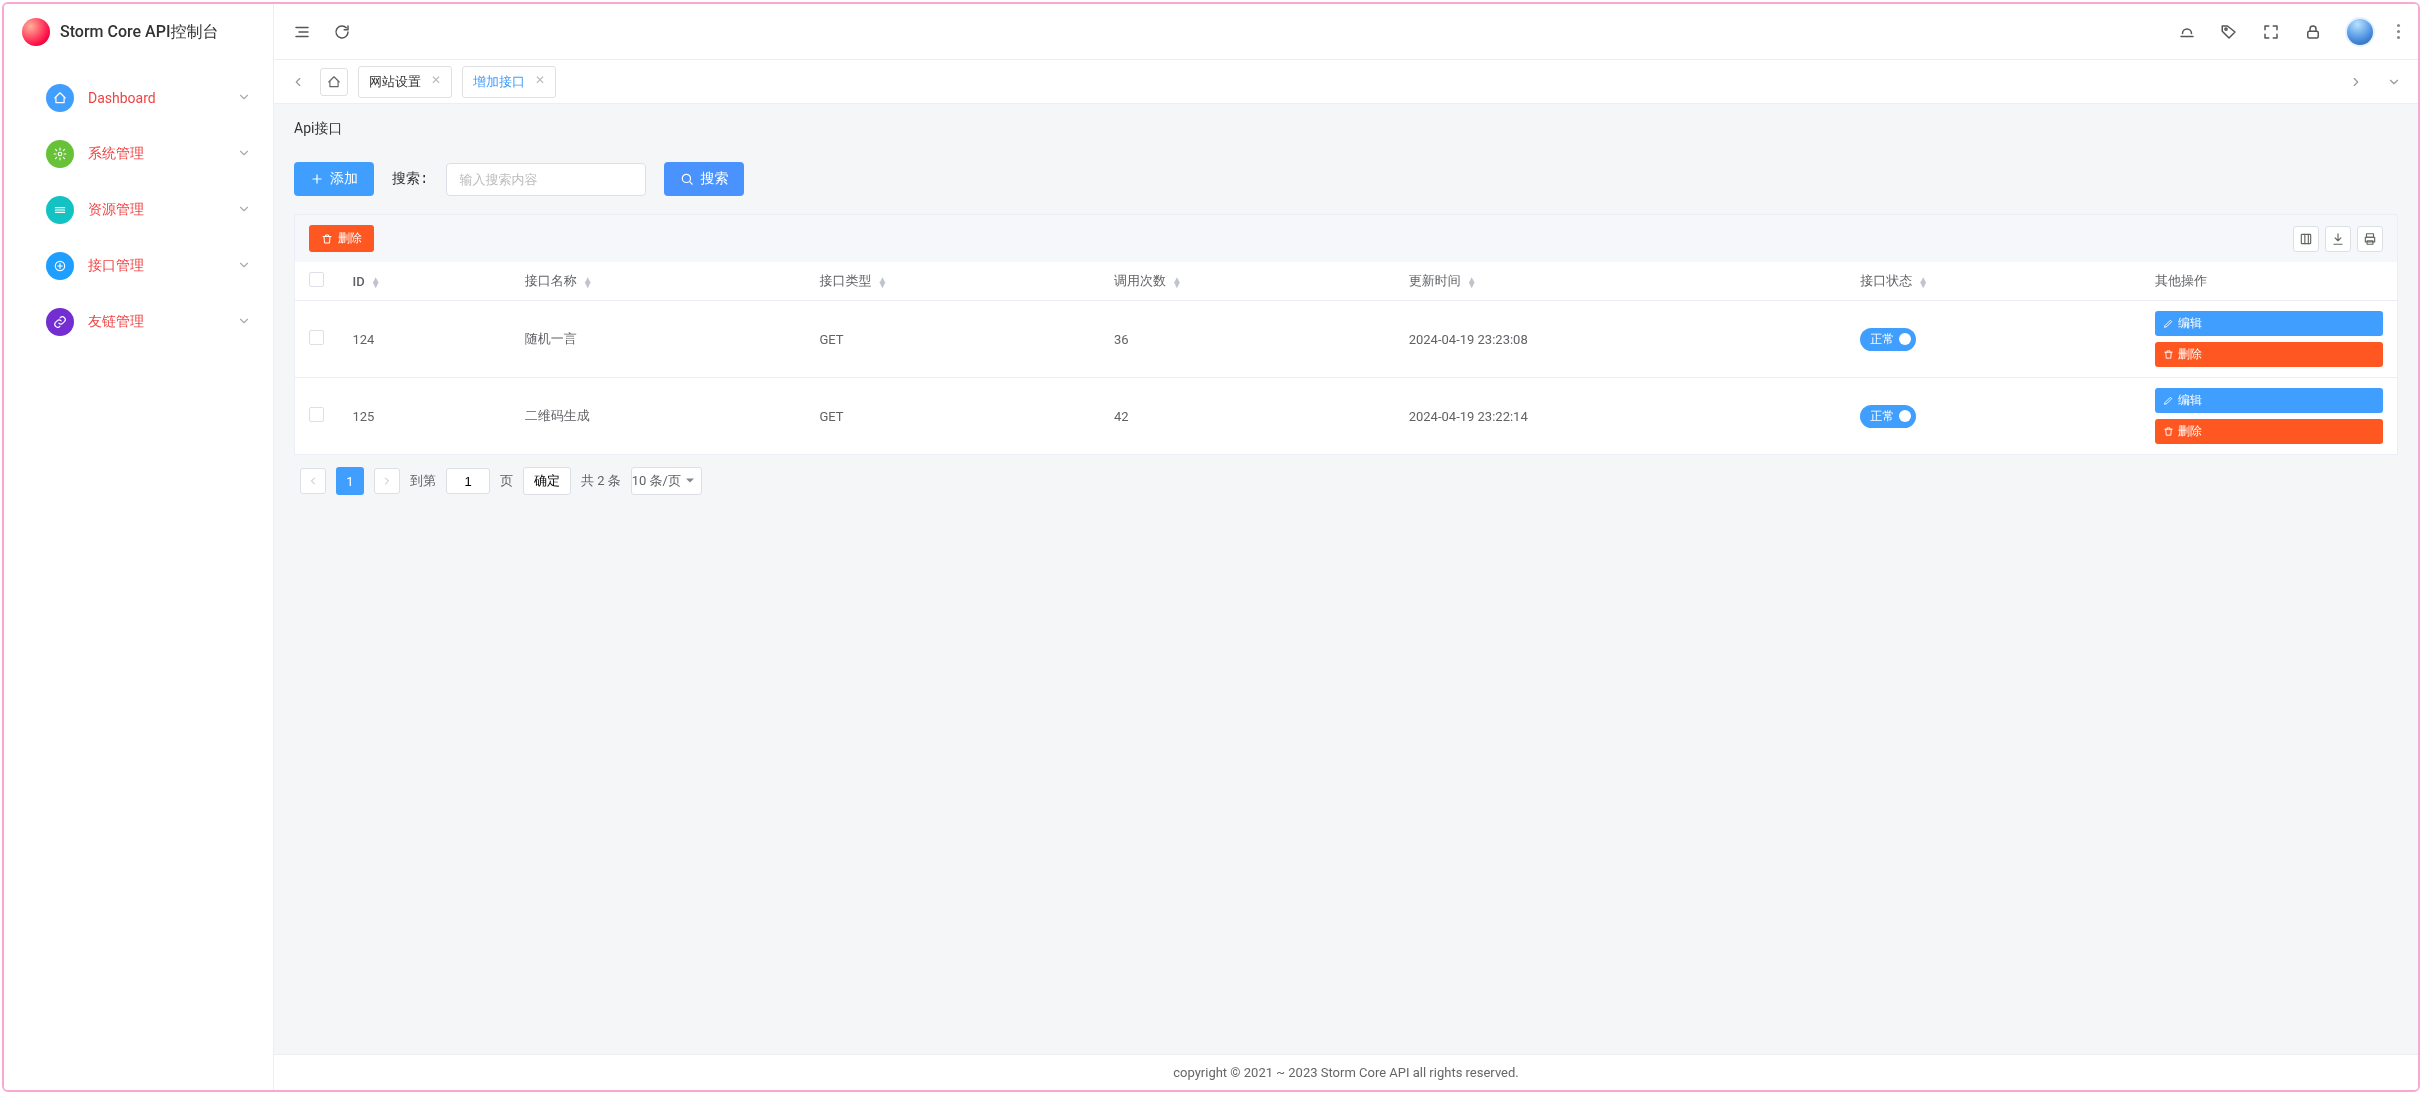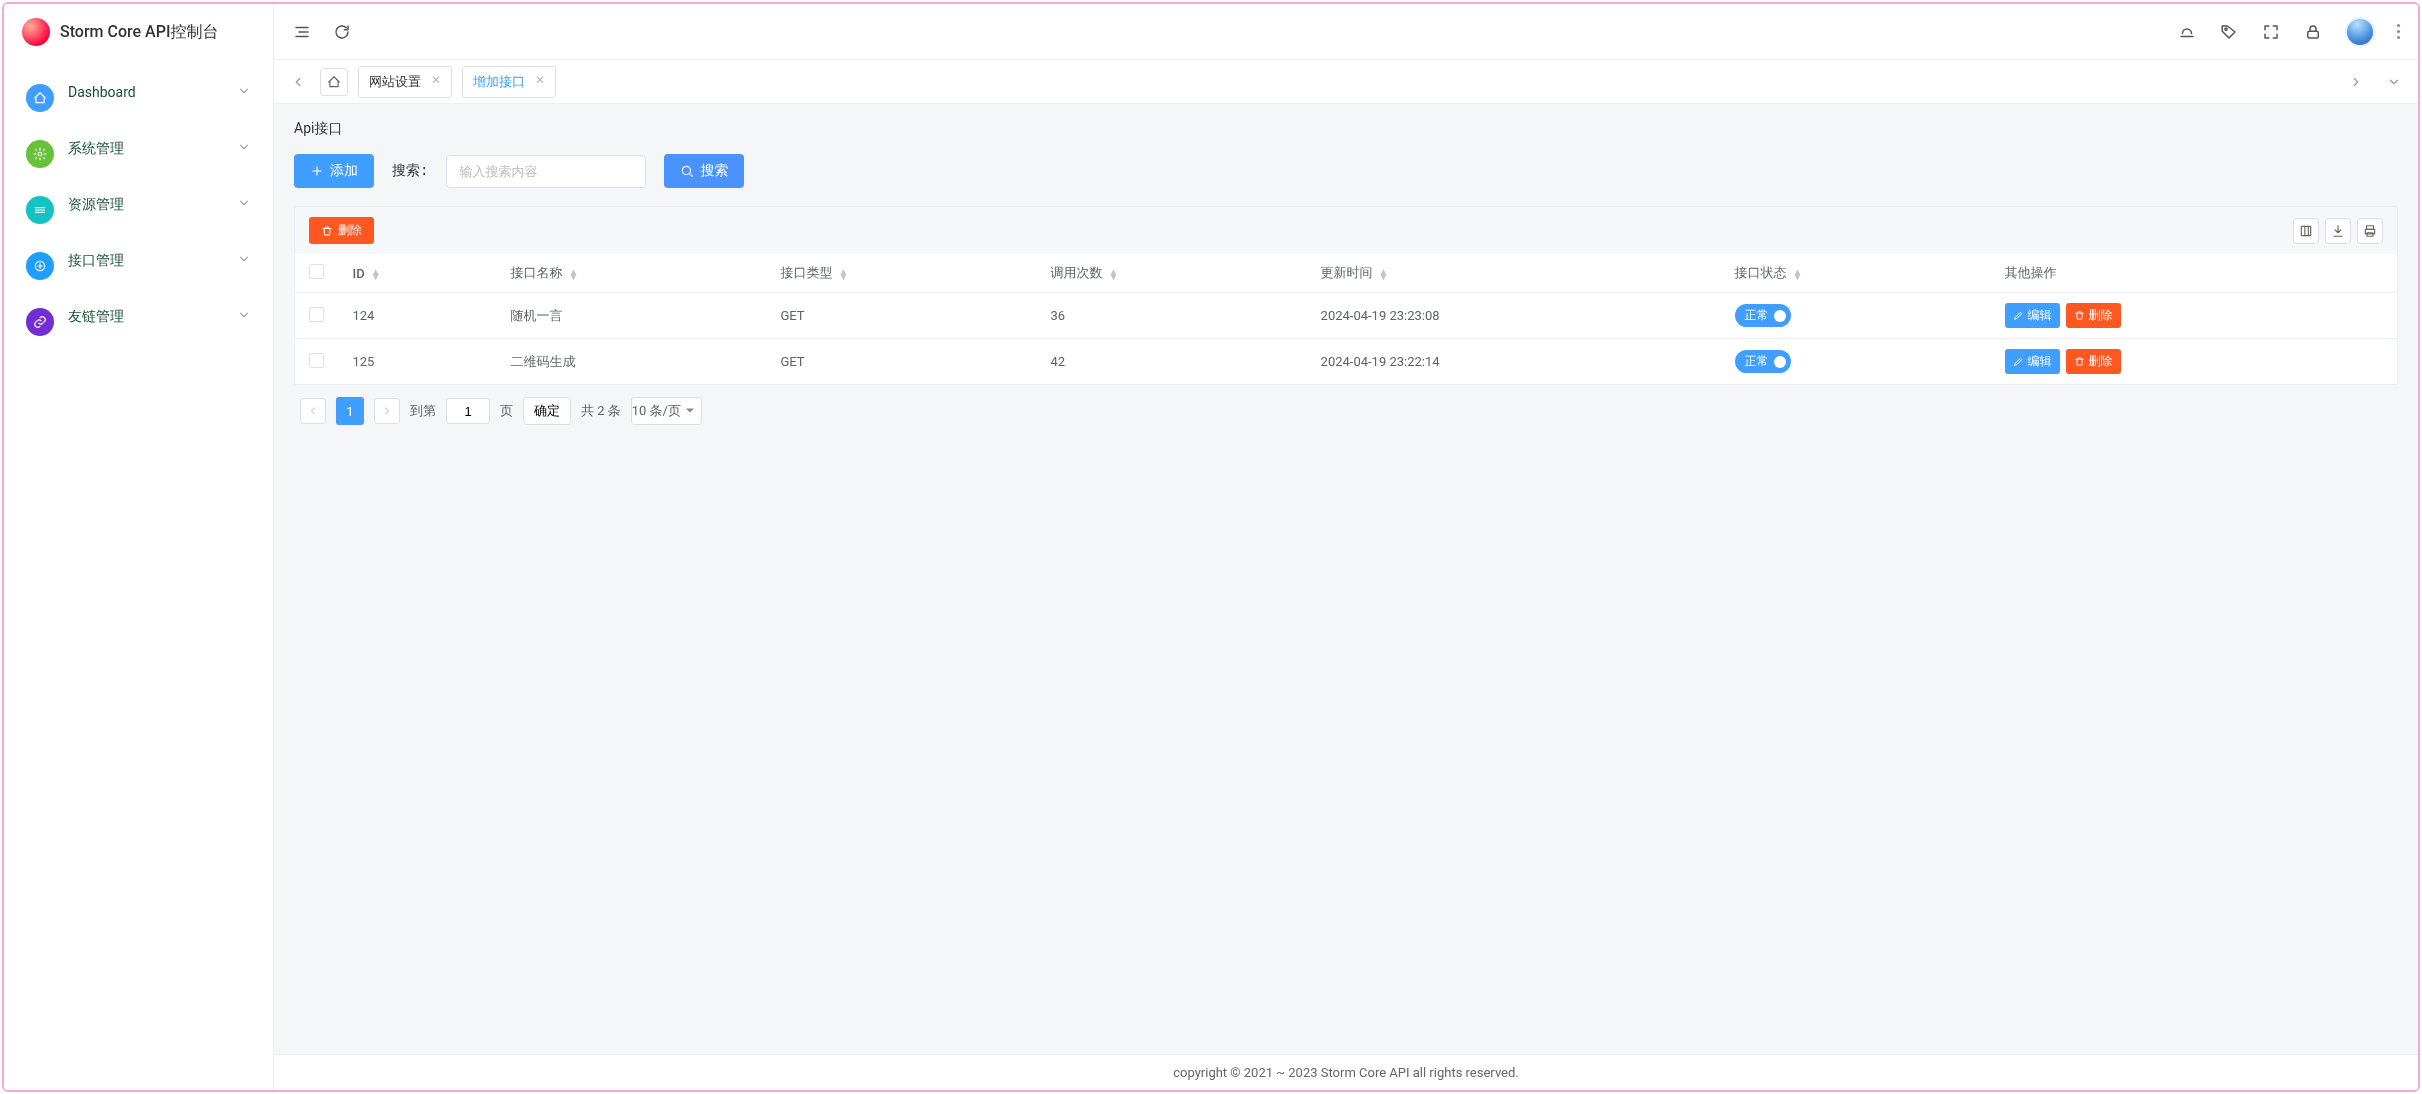--- a/index.html
+++ b/index.html
@@ -7,21 +7,21 @@
   body { display: flex; flex-direction: column; }
 
   
   .shell { flex: 1; display: flex; min-height: 0; border: 2px solid #f9a8d4; border-radius: 6px; overflow: hidden; margin: 2px; }
 
   
   .sidebar { width: 270px; background: #fff; border-right: 1px solid #eee; display: flex; flex-direction: column; }
   .sidebar-header { display: flex; align-items: center; gap: 10px; padding: 14px 18px; font-size: 16px; font-weight: 500; color: #333; }
   .sidebar-logo { width: 28px; height: 28px; border-radius: 50%; background: radial-gradient(circle at 30% 30%, #ffb199, #ff0844 70%, #8b1a1a); }
   .sidebar-menu { flex: 1; padding: 10px 0; overflow-y: auto; }
-  .menu-item { display: flex; align-items: flex-start; gap: 14px; padding: 14px 22px; color: #14532d; cursor: pointer; }
+  .menu-item { display: flex; align-items: center; gap: 14px; padding: 14px 22px; color: #ef4444; cursor: pointer; margin-left: 20px; }
   .menu-icon { width: 28px; height: 28px; border-radius: 50%; display: flex; align-items: center; justify-content: center; color: #fff; flex-shrink: 0; }
   .menu-icon svg { width: 14px; height: 14px; }
   .menu-label { flex: 1; font-size: 14px; }
   .menu-chevron { color: #aaa; }
   .menu-chevron svg { width: 14px; height: 14px; }
 
   
   .ic-dash { background: #409eff; }
   .ic-sys  { background: #67c23a; }
   .ic-api  { background: #1e9fff; }
@@ -50,21 +50,21 @@
   .tab-home { width: 28px; height: 28px; border: 1px solid #e0e0e0; border-radius: 3px; display: flex; align-items: center; justify-content: center; color: #666; cursor: pointer; }
   .tab-home svg { width: 14px; height: 14px; }
   .tab { padding: 6px 10px; border: 1px solid #e0e0e0; border-radius: 3px; display: flex; align-items: flex-start; gap: 10px; font-size: 13px; cursor: pointer; background: #fff; }
   .tab.active { color: #409eff; }
   .tab .close { color: #bbb; font-size: 12px; }
   .tabbar-right { margin-left: auto; display: flex; align-items: center; gap: 14px; }
 
   
   .content { flex: 1; padding: 16px 20px; overflow: auto; background: #f5f6f8; }
   .panel { }
-  .panel-title { font-size: 14px; color: #333; margin-bottom: 16px; }
+  .panel-title { font-size: 14px; color: #333; margin-bottom: 24px; }
   .action-row { display: flex; align-items: center; gap: 18px; margin-bottom: 18px; }
   .btn { display: inline-flex; align-items: center; gap: 6px; padding: 8px 16px; border: none; border-radius: 4px; font-size: 14px; cursor: pointer; color: #fff; }
   .btn svg { width: 14px; height: 14px; }
   .btn-primary { background: #409eff; }
   .btn-success { background: #4a93ff; }
   .btn-danger  { background: #ff5722; }
   .search-label { color: #333; font-family: Liberation Mono, monospace; }
   .input { border: 1px solid #dcdfe6; border-radius: 4px; padding: 8px 12px; font-size: 13px; width: 200px; }
   .input::placeholder { color: #bbb; }
 
@@ -78,21 +78,21 @@
 
   
   .table { width: 100%; border: 1px solid #ebeef5; border-top: none; background: #fff; border-collapse: collapse; }
   .table th, .table td { padding: 10px 14px; text-align: left; font-size: 13px; border-bottom: 1px solid #ebeef5; }
   .table th { background: #fff; font-weight: 500; color: #606266; }
   .table th .sort { margin-left: 6px; color: #c0c4cc; font-size: 10px; display: inline-flex; flex-direction: column; line-height: 5px; vertical-align: middle; }
   .table td { color: #606266; }
   .chk { width: 15px; height: 15px; border: 1px solid #dcdfe6; border-radius: 2px; display: inline-block; cursor: pointer; }
   .status-pill { display: inline-flex; align-items: center; gap: 5px; background: #409eff; color: #fff; font-size: 12px; padding: 3px 5px 3px 10px; border-radius: 12px; }
   .status-pill .dot { width: 12px; height: 12px; border-radius: 50%; background: #fff; }
-  .row-actions { display: flex; gap: 6px; }
+  .row-actions { display: flex; gap: 6px; flex-direction: column; }
   .btn-mini { display: inline-flex; align-items: center; gap: 4px; padding: 4px 8px; border: none; border-radius: 3px; font-size: 12px; cursor: pointer; color: #fff; }
   .btn-mini svg { width: 11px; height: 11px; }
   .btn-mini.edit { background: #409eff; }
   .btn-mini.del  { background: #ff5722; }
 
   
   .pagination { display: flex; align-items: center; gap: 10px; padding: 12px 6px; font-size: 13px; color: #606266; }
   .pg-btn { width: 26px; height: 26px; border: 1px solid #dcdfe6; border-radius: 3px; display: flex; align-items: center; justify-content: center; color: #bbb; cursor: pointer; background: #fff; }
   .pg-btn svg { width: 12px; height: 12px; }
   .pg-num { width: 28px; height: 28px; border-radius: 3px; display: flex; align-items: center; justify-content: center; cursor: pointer; background: #409eff; color: #fff; }

